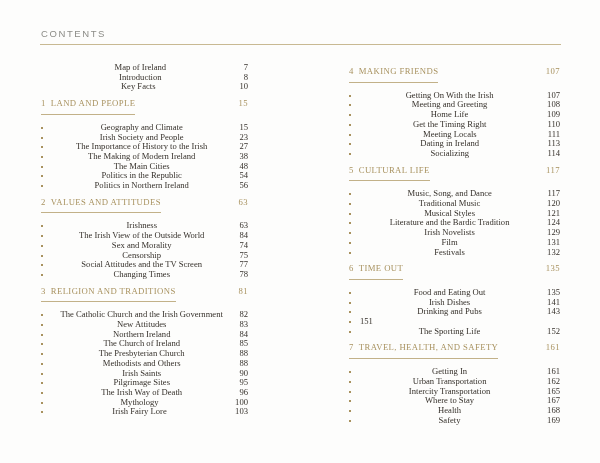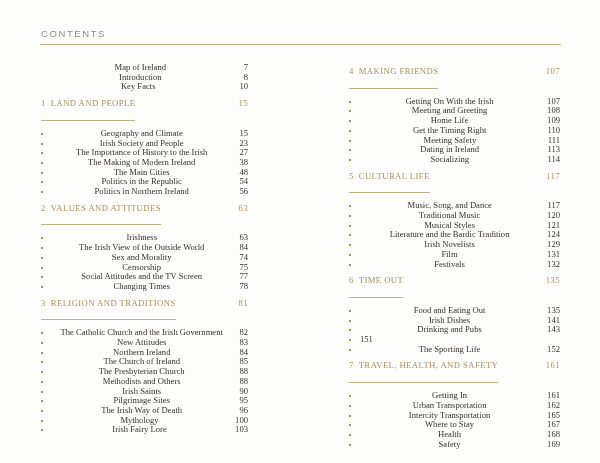--- a/index.html
+++ b/index.html
@@ -27,21 +27,21 @@
   .col-right{left:349px;top:67px;width:211px;}
   .row{display:flex;text-align:center;}
   .lbl{flex:1 1 auto;white-space:nowrap;overflow:hidden;}
   .pg{margin-left:4px;white-space:nowrap;}
   .bullet{flex:0 0 2px;width:2px;height:2px;background:var(--accent);margin:4px 5px 0 0;}
   .front-matter{margin-bottom:2px;}
   .chead{
     display:flex;justify-content:space-between;align-items:flex-start;
     margin:7px 0 8px;color:var(--accent);font-size:8.7px;letter-spacing:0.4px;
   }
-  .chead-text{border-bottom:1px solid var(--underline);padding-bottom:11px;}
+  .chead-text{border-bottom:1px solid var(--underline);padding-bottom:5px;}
   .chead .num{display:inline-block;margin-right:5px;}
   .chead .pg{color:var(--accent);}
   .col-right .chapter:first-child .chead{margin-top:0;}
 </style>
 </head>
 <body>
 
 <div class="page">
   <h1 class="title">CONTENTS</h1>
   <div class="rule"></div>
@@ -227,21 +227,21 @@
             <span class="lbl">Home Life</span>
             <span class="pg">109</span>
           </div>
           <div class="row">
             <span class="bullet"></span>
             <span class="lbl">Get the Timing Right</span>
             <span class="pg">110</span>
           </div>
           <div class="row">
             <span class="bullet"></span>
-            <span class="lbl">Meeting Safety</span>
+            <span class="lbl">Meeting Locals</span>
             <span class="pg">111</span>
           </div>
           <div class="row">
             <span class="bullet"></span>
             <span class="lbl">Dating in Ireland</span>
             <span class="pg">113</span>
           </div>
           <div class="row">
             <span class="bullet"></span>
             <span class="lbl">Socializing</span>

